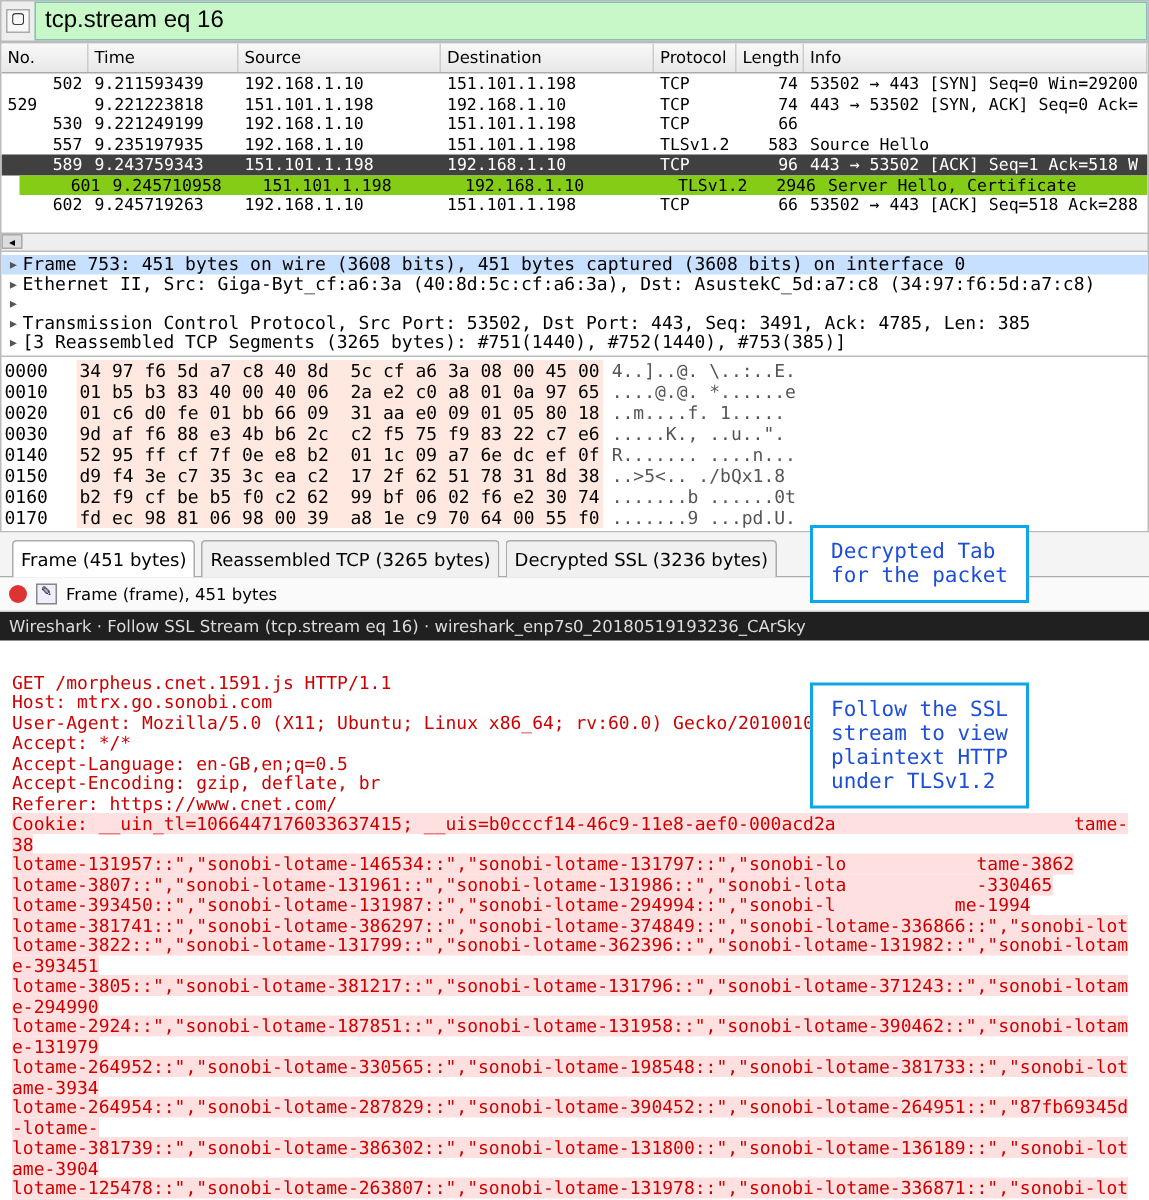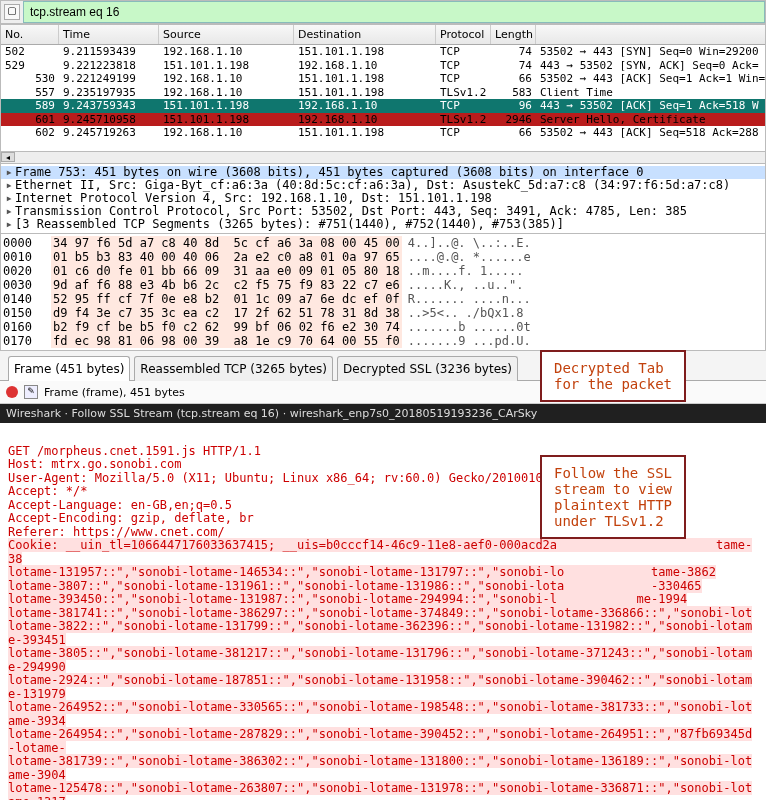--- a/index.html
+++ b/index.html
@@ -1,37 +1,37 @@
 <!DOCTYPE html>
 <html><head>
 <meta charset="utf-8">
 <style>
   * { box-sizing: border-box; margin: 0; padding: 0; }
   body { font-family: "DejaVu Sans", "Liberation Sans", Arial, sans-serif; font-size: 11px; background: #fff; color: #000; width: 766px; }
   
   
   .filter-bar { display: flex; align-items: center; background: #eee; border: 1px solid #bbb; padding: 0; }
   .filter-close { width: 16px; height: 16px; border: 1px solid #aaa; margin: 1px 3px; text-align: center; line-height: 12px; font-size: 10px; background: #f8f8f8; }
-  .filter-input { flex: 1; padding: 3px 6px; border: 1px solid #8bb; background: #c8f8c8; font-size: 12px; }
+  .filter-input { flex: 1; padding: 3px 6px; border: 1px solid #8bb; background: #c8f8c8; font-size: 16px; }
   
   
   .packet-list { border: 1px solid #bbb; height: 128px; overflow: hidden; }
   .packet-header { display: flex; background: linear-gradient(#f8f8f8, #e8e8e8); border-bottom: 1px solid #aaa; }
   .packet-header div { padding: 3px 4px; border-right: 1px solid #ccc; font-size: 11px; }
   .col-no { width: 58px; }
   .col-time { width: 100px; }
   .col-src { width: 135px; }
   .col-dst { width: 142px; }
   .col-proto { width: 55px; }
   .col-len { width: 45px; text-align: right; }
   .col-info { flex: 1; }
   .packet-row { display: flex; font-family: monospace; font-size: 11px; line-height: 13.5px; }
   .packet-row div { padding: 0 4px; white-space: nowrap; overflow: hidden; }
-  .row-red { background: #b91c1c; }
-  .row-red-sel { background: #0f766e; color: #fff; }
+  .row-red { background: #84cc16; margin-left: 12px; }
+  .row-red-sel { background: #404040; color: #fff; }
   
   
   .scroll-h { height: 12px; background: #eee; border: 1px solid #bbb; border-top: none; position: relative; }
   .scroll-h-arrow { position: absolute; top: 0; width: 14px; height: 10px; background: #ddd; border: 1px solid #aaa; font-size: 8px; text-align: center; }
   
   
   .proto-tree { border: 1px solid #bbb; border-top: none; padding: 2px 0; background: #fff; font-family: monospace; font-size: 12px; line-height: 13px; }
   .proto-row { display: flex; align-items: center; padding: 0 2px; }
   .proto-row.sel { background: #c8e0ff; }
   .tw { width: 12px; text-align: center; color: #555; }
@@ -55,21 +55,21 @@
   
   
   .stream-title { background: #202020; color: #ddd; padding: 3px 6px; font-size: 11px; }
   
   
   .stream-body { padding: 8px; font-family: "DejaVu Sans Mono", monospace; font-size: 12px; line-height: 13.5px; white-space: pre-wrap; word-break: break-all; }
   .req { color: #cc0000; }
   .req .hl { background: #ffe0e0; }
   
   
-  .anno { position: absolute; background: #fff; border: 2px solid #7f1d1d; padding: 8px 12px; font-family: monospace; font-size: 14px; color: #c2410c; z-index: 10; }
+  .anno { position: absolute; background: #fff; border: 2px solid #0ea5e9; padding: 8px 12px; font-family: monospace; font-size: 14px; color: #1d4ed8; z-index: 10; }
   
   .container { position: relative; }
 </style>
 </head>
 <body>
 
 <div class="container">
 
   <div class="filter-bar">
     <div class="filter-close">▢</div>
@@ -77,24 +77,25 @@
   </div>
 
   <div class="packet-list">
     <div class="packet-header">
       <div class="col-no">No.</div>
       <div class="col-time">Time</div>
       <div class="col-src">Source</div>
       <div class="col-dst">Destination</div>
       <div class="col-proto">Protocol</div>
       <div class="col-len">Length</div>
+      <div class="col-info">Info</div>
     </div>
     <div id="packet-rows">
         <div class="packet-row ">
-          <div class="col-no" style="">502</div>
+          <div class="col-no" style="text-align:right">502</div>
           <div class="col-time">9.211593439</div>
           <div class="col-src">192.168.1.10</div>
           <div class="col-dst">151.101.1.198</div>
           <div class="col-proto">TCP</div>
           <div class="col-len">74</div>
           <div class="col-info">53502 → 443 [SYN] Seq=0 Win=29200</div>
         </div>
         <div class="packet-row ">
           <div class="col-no" style="">529</div>
           <div class="col-time">9.221223818</div>
@@ -104,30 +105,29 @@
           <div class="col-len">74</div>
           <div class="col-info">443 → 53502 [SYN, ACK] Seq=0 Ack=</div>
         </div>
         <div class="packet-row ">
           <div class="col-no" style="text-align:right">530</div>
           <div class="col-time">9.221249199</div>
           <div class="col-src">192.168.1.10</div>
           <div class="col-dst">151.101.1.198</div>
           <div class="col-proto">TCP</div>
           <div class="col-len">66</div>
-          <div class="col-info">53502 → 443 [ACK] Seq=1 Ack=1 Win=</div>
         </div>
         <div class="packet-row ">
           <div class="col-no" style="text-align:right">557</div>
           <div class="col-time">9.235197935</div>
           <div class="col-src">192.168.1.10</div>
           <div class="col-dst">151.101.1.198</div>
           <div class="col-proto">TLSv1.2</div>
           <div class="col-len">583</div>
-          <div class="col-info">Client Time</div>
+          <div class="col-info">Source Hello</div>
         </div>
         <div class="packet-row row-red-sel">
           <div class="col-no" style="text-align:right">589</div>
           <div class="col-time">9.243759343</div>
           <div class="col-src">151.101.1.198</div>
           <div class="col-dst">192.168.1.10</div>
           <div class="col-proto">TCP</div>
           <div class="col-len">96</div>
           <div class="col-info">443 → 53502 [ACK] Seq=1 Ack=518 W</div>
         </div>
@@ -159,21 +159,20 @@
       <div class="proto-row sel">
         <span class="tw">▸</span>
         <span>Frame 753: 451 bytes on wire (3608 bits), 451 bytes captured (3608 bits) on interface 0</span>
       </div>
       <div class="proto-row">
         <span class="tw">▸</span>
         <span>Ethernet II, Src: Giga-Byt_cf:a6:3a (40:8d:5c:cf:a6:3a), Dst: AsustekC_5d:a7:c8 (34:97:f6:5d:a7:c8)</span>
       </div>
       <div class="proto-row">
         <span class="tw">▸</span>
-        <span>Internet Protocol Version 4, Src: 192.168.1.10, Dst: 151.101.1.198</span>
       </div>
       <div class="proto-row">
         <span class="tw">▸</span>
         <span>Transmission Control Protocol, Src Port: 53502, Dst Port: 443, Seq: 3491, Ack: 4785, Len: 385</span>
       </div>
       <div class="proto-row">
         <span class="tw">▸</span>
         <span>[3 Reassembled TCP Segments (3265 bytes): #751(1440), #752(1440), #753(385)]</span>
       </div>
     </div>

